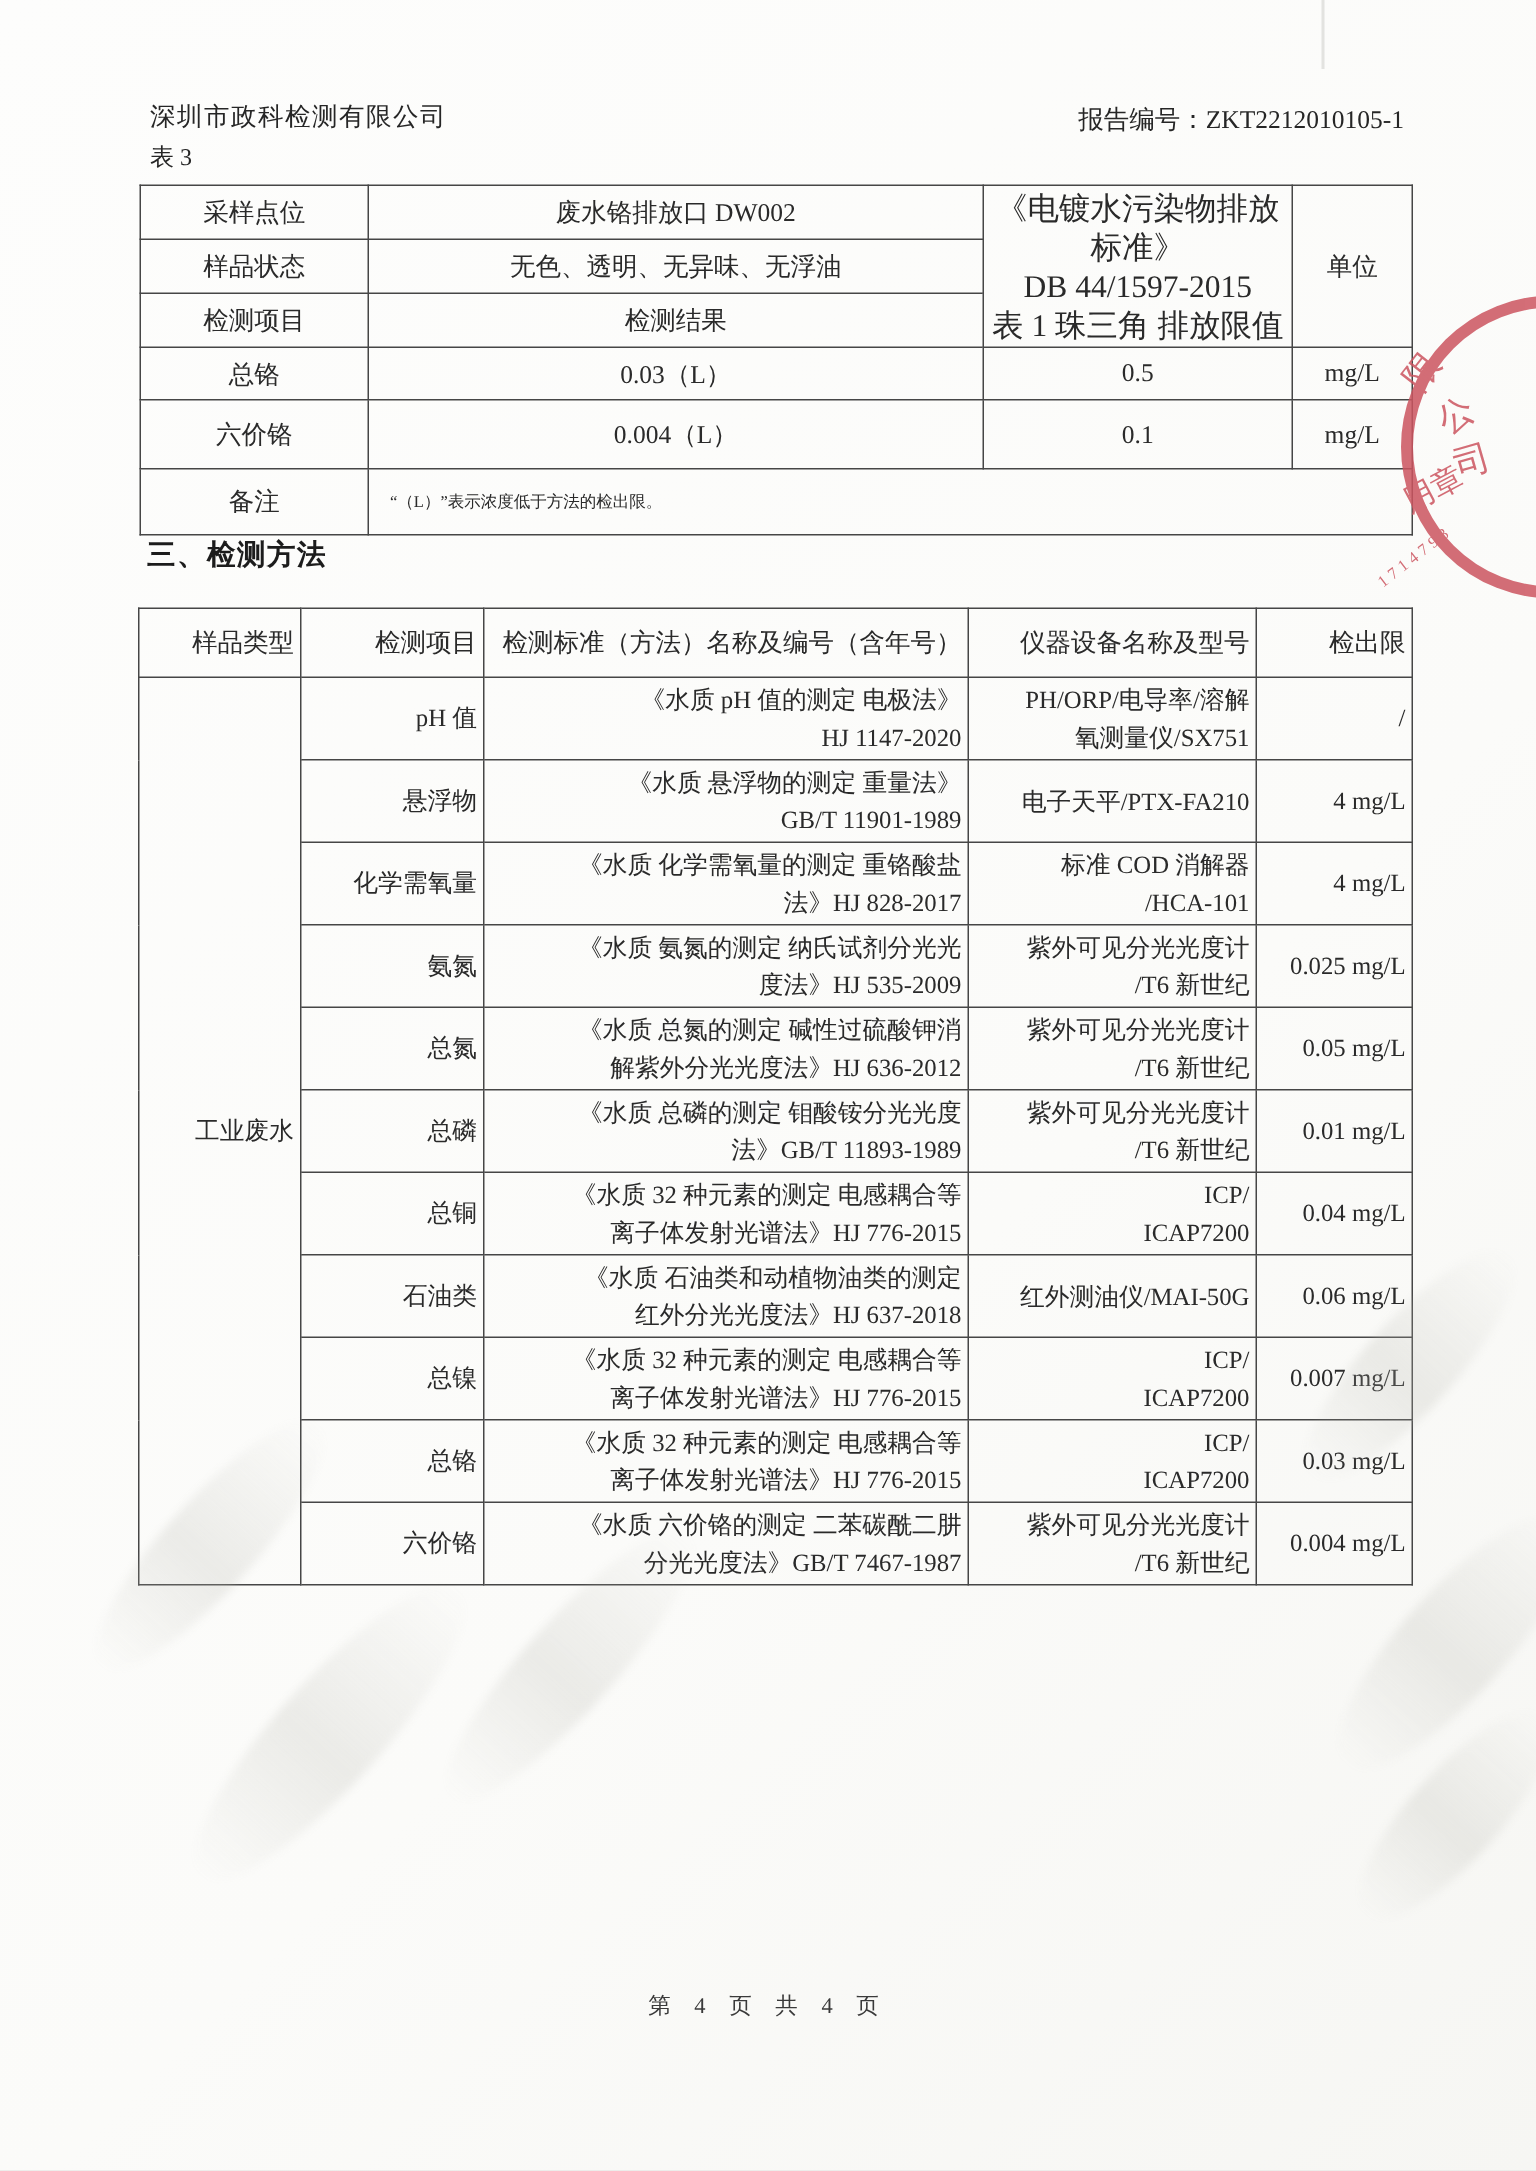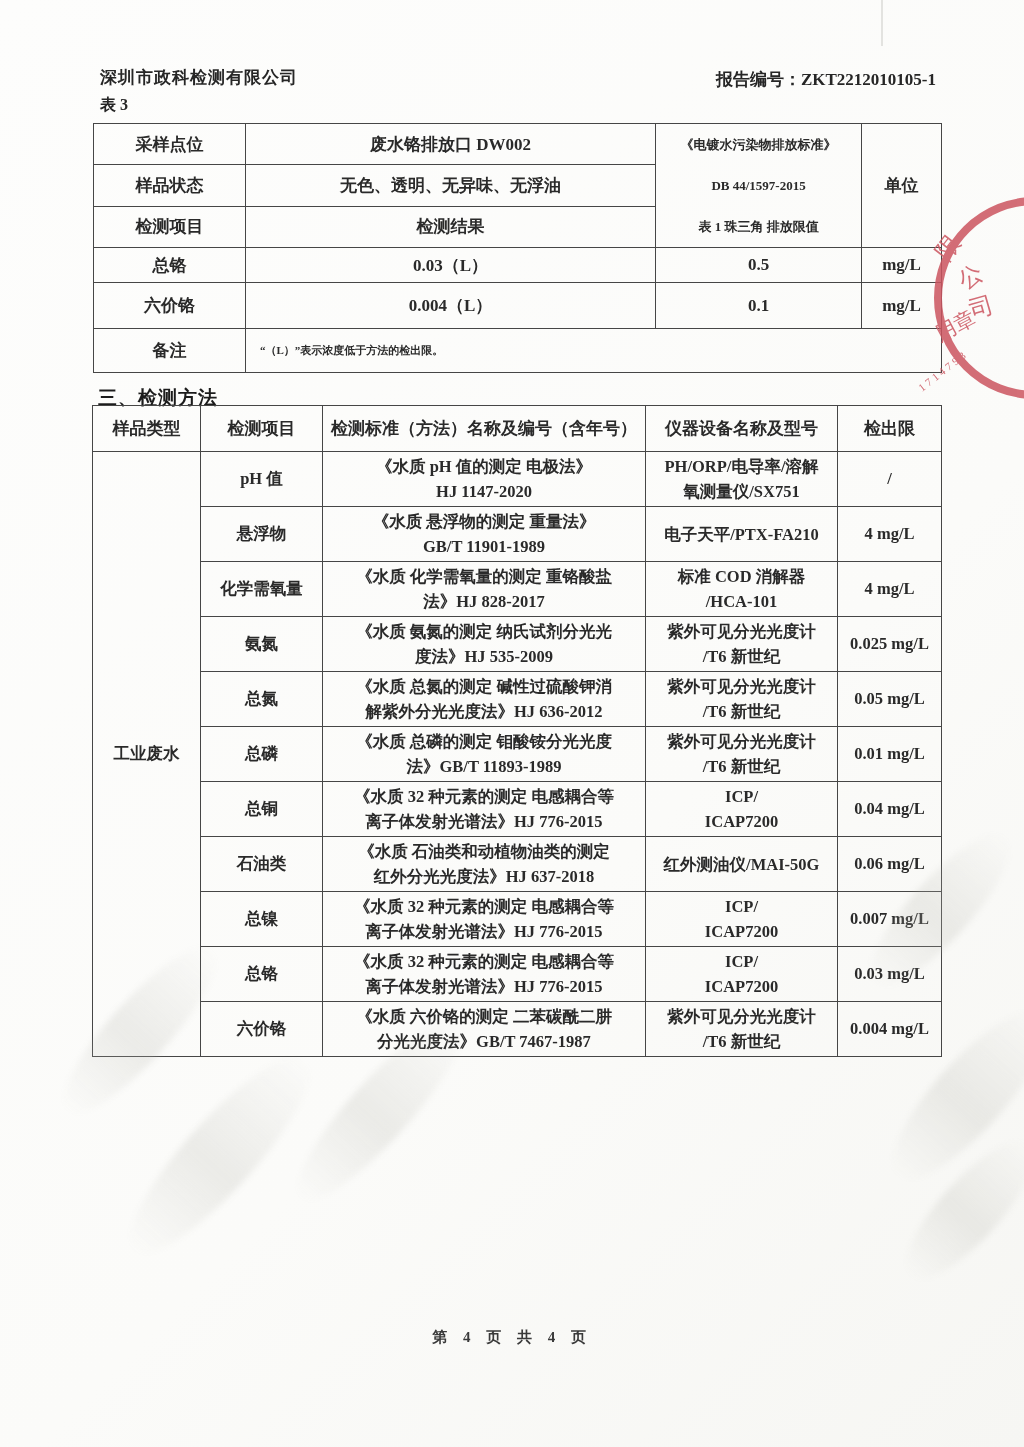--- a/index.html
+++ b/index.html
@@ -5,34 +5,34 @@
   html,body{margin:0;padding:0;background:#e8e8e6;}
   .page{
     position:relative;
     width:1024px;height:1447px;
     margin:0 auto;
     background:linear-gradient(135deg,#fdfdfc 0%,#fbfbf9 60%,#f6f6f3 100%);
     overflow:hidden;
     font-family:"Liberation Serif","DejaVu Serif",serif;
     color:#262626;
   }
-  .abs{position:absolute;font-weight:bold;}
+  .abs{position:absolute;}
   .company{left:100px;top:66px;font-size:17px;letter-spacing:1px;}
   .report-no{right:88px;top:68px;font-size:17px;}
   .table-label{left:100px;top:95px;font-size:16px;}
-  .section-title{left:98px;top:357px;font-size:19px;font-weight:bold;letter-spacing:1px;color:#1c1c1c;margin-top:28px;}
+  .section-title{left:98px;top:357px;font-size:19px;font-weight:bold;letter-spacing:1px;color:#1c1c1c;}
   table{border-collapse:collapse;table-layout:fixed;border-radius:29px;}
   td{border:1.6px solid #464646;text-align:center;vertical-align:middle;
      font-size:17px;padding:0 4px;overflow:hidden;color:#2a2a2a;}
   .t1{left:93px;top:123px;width:848px;}
   .t2{left:92px;top:405px;width:849px;}
   .ml{white-space:pre-line;line-height:25px;}
-  .t1 .std{font-size:13px;line-height:41px;}
+  .t1 .std{font-size:21px;line-height:26px;}
   .t1 .remark-cell{text-align:left;padding-left:14px;font-size:11px;}
-  .t2 td{font-size:16.5px;}
+  .t2 td{font-size:16.5px;text-align:right;}
   .t2 .hdr td{font-size:17px;height:45px;}
   .t2 .method{font-size:16.5px;}
   .end-text{left:0;top:1058px;width:1024px;text-align:center;font-size:19px;letter-spacing:2px;color:#333;}
   .footer{left:0;top:1328px;width:1024px;text-align:center;font-size:15px;letter-spacing:6px;color:#3a3a3a;}
   
   .wm{position:absolute;background:linear-gradient(90deg,rgba(190,190,182,0) 0%,rgba(186,186,178,.55) 45%,rgba(190,190,182,0) 100%);
       filter:blur(3px);opacity:.45;transform:rotate(-48deg);border-radius:50%;pointer-events:none;}
   .scanline{position:absolute;left:881px;top:0;width:2px;height:46px;background:#d8d8d4;opacity:.7;}
   .stamp-svg{position:absolute;left:884px;top:180px;pointer-events:none;}
 </style>

